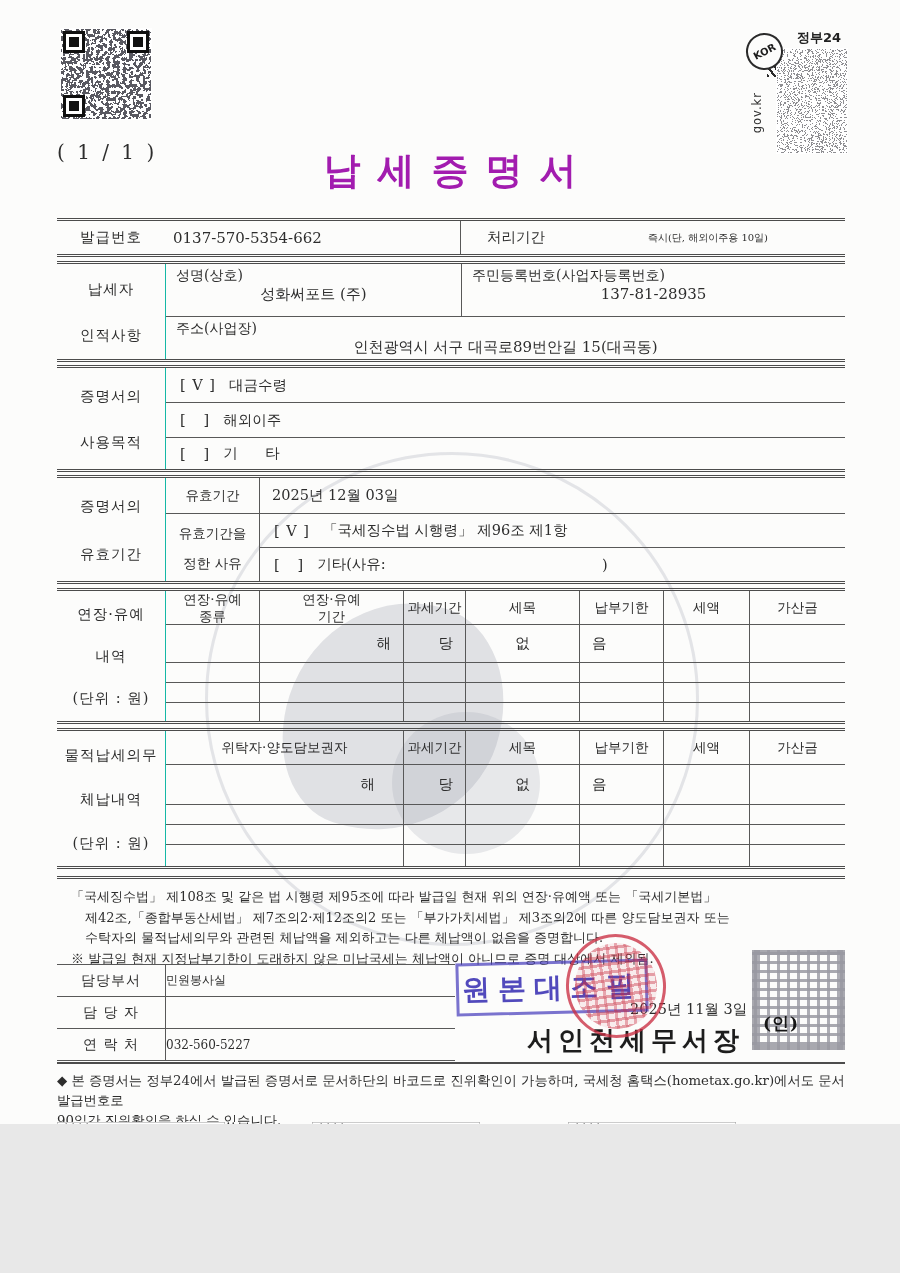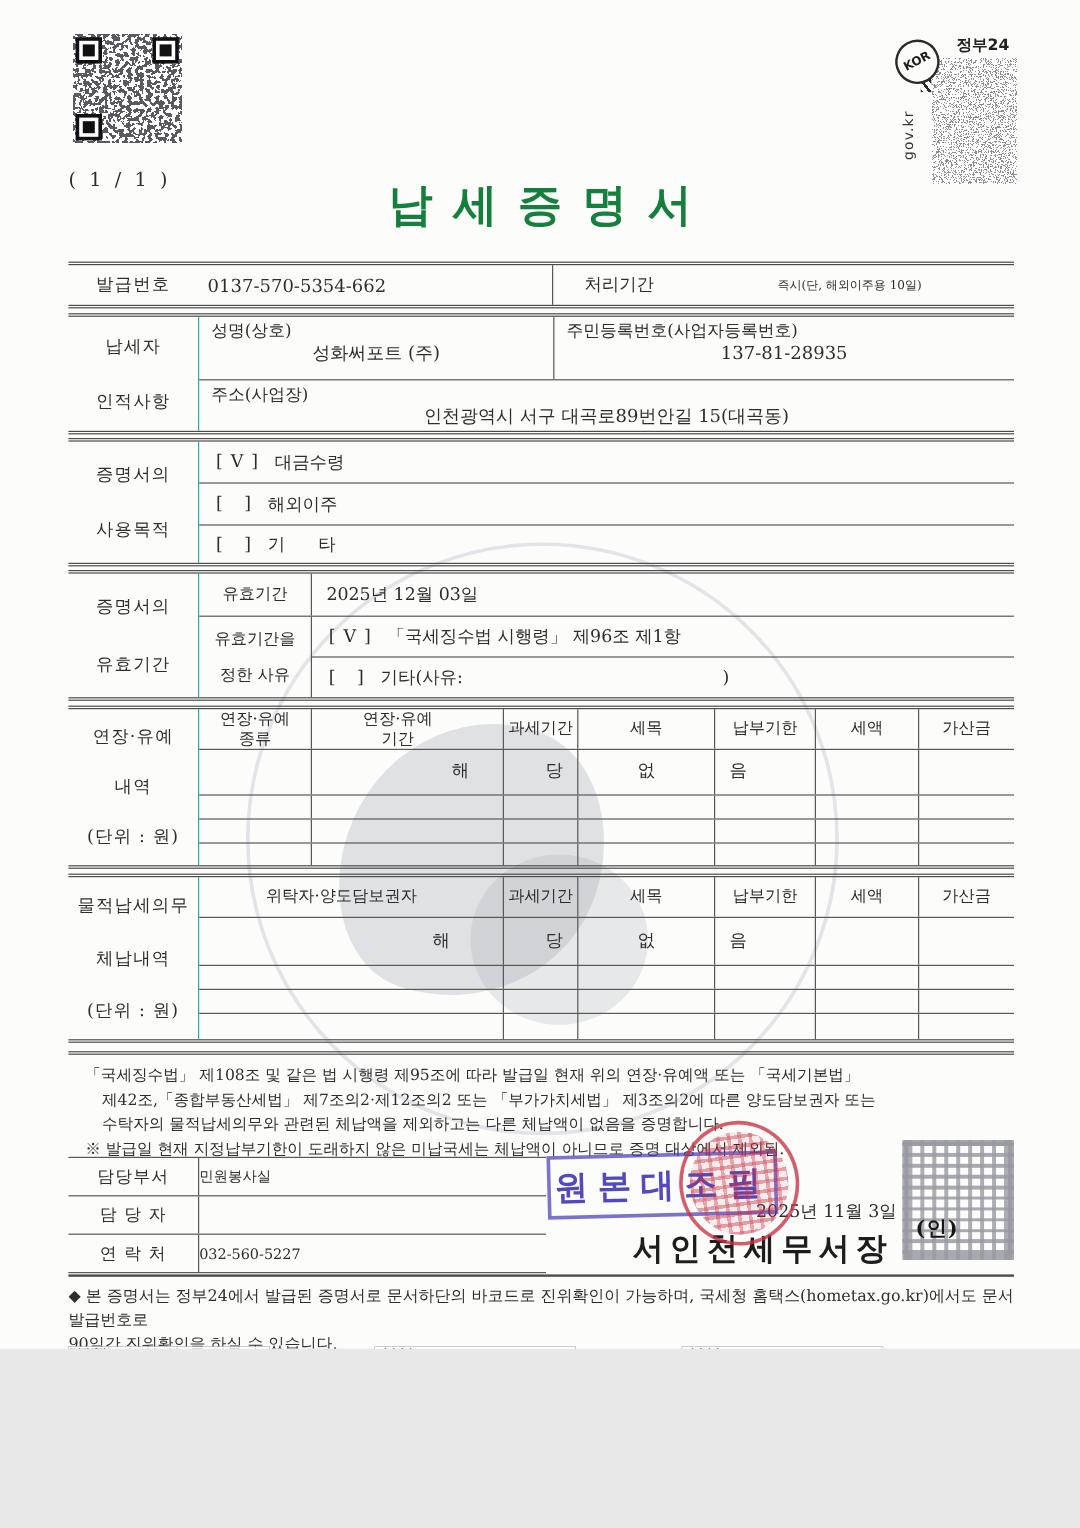--- a/index.html
+++ b/index.html
@@ -21,31 +21,31 @@
   .row{display:flex;box-sizing:border-box;}
   .bb{border-bottom:1px solid #585858;}
   .bl{border-left:1px solid #585858;}
   .cell{box-sizing:border-box;display:flex;align-items:center;justify-content:center;
         text-align:center;white-space:pre-line;font-size:13.5px;line-height:1.25;}
   .minilabel{font-size:14px;padding:3px 0 0 10px;}
   .val{text-align:center;font-size:15px;}
   .ckline{display:flex;align-items:center;padding-left:14px;gap:13px;font-size:14.5px;}
   .ckbox{white-space:pre;letter-spacing:1px;}
   
-  .cw1{width:93px;flex:none;} .cw2{width:144px;flex:none;} .cw3{width:62px;flex:none;margin-left:16px;}
+  .cw1{width:93px;flex:none;} .cw2{width:144px;flex:none;} .cw3{width:62px;flex:none;}
   .cw4{width:114px;flex:none;} .cw5{width:84px;flex:none;} .cw6{width:86px;flex:none;}
   .cw7{flex:1;} .cwA{width:237px;flex:none;}
   .cell.ar{justify-content:flex-end;padding-right:12px;}
   .cell.al{justify-content:flex-start;padding-left:12px;}
   .cell:first-child{border-left:none;}
   .cell{border-left:1px solid #585858;}
   
-  #page-indicator{left:57px;top:140px;font-size:16px;letter-spacing:3px;}
+  #page-indicator{left:57px;top:140px;font-size:20px;letter-spacing:3px;}
   #doc-title{left:0;top:146px;width:900px;text-align:center;font-size:37px;font-weight:700;
-             letter-spacing:17px;text-indent:17px;color:#15803d;}
+             letter-spacing:17px;text-indent:17px;color:#a21caf;}
   #gov-service{left:797px;top:29px;font-size:13px;font-weight:700;color:#222;}
   #kor-logo{left:746px;top:33px;width:33px;height:33px;border:2.5px solid #2a2a2a;border-radius:50%;
             display:flex;align-items:center;justify-content:center;transform:rotate(-28deg);
             font-size:10px;font-weight:800;color:#1c1c1c;background:#fcfcfb;z-index:3;}
   #kor-stripes{left:767px;top:57px;width:26px;height:20px;
             background:repeating-linear-gradient(52deg,#2a2a2a 0 2.2px,transparent 2.2px 5.6px);
             clip-path:polygon(0 100%,0 42%,100% 0,100% 100%);}
   #gov-domain{left:750px;top:92px;writing-mode:vertical-rl;transform:rotate(180deg);
             font-size:11.5px;color:#333;letter-spacing:1px;}
   

